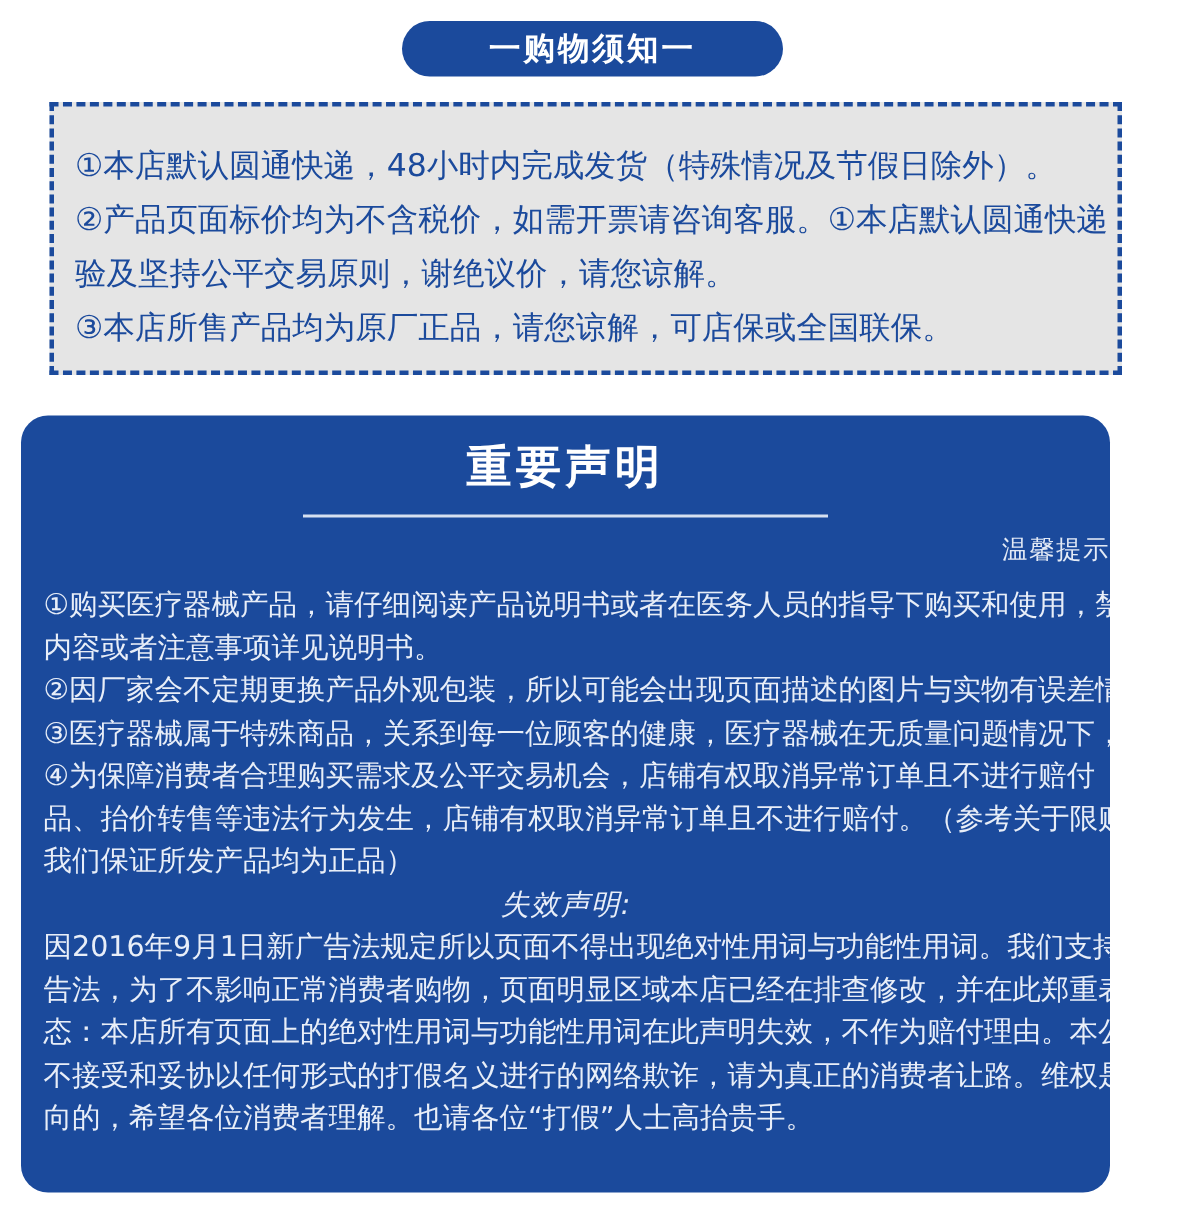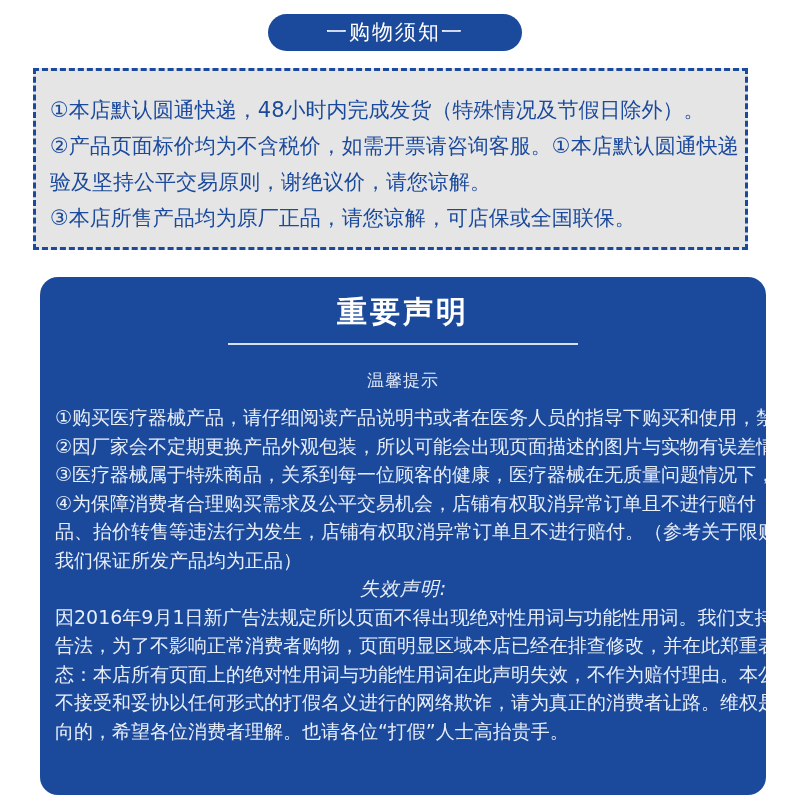--- a/index.html
+++ b/index.html
@@ -24,21 +24,21 @@
     display: flex;
     justify-content: center;
   }
   .title-pill {
     width: 254px;
     height: 37px;
     background: #1b4a9c;
     border-radius: 19px;
     color: #ffffff;
     font-size: 21px;
-    font-weight: normal;
+    font-weight: bold;
     letter-spacing: 2px;
     display: flex;
     align-items: center;
     justify-content: center;
     line-height: 1;
     box-sizing: border-box;
   }
 
   
   .dashed-box {
@@ -58,21 +58,21 @@
     color: #1b4a9c;
     font-size: 21px;
     line-height: 36px;
     white-space: nowrap;
     letter-spacing: 0px;
   }
 
   
   .blue-panel {
     position: absolute;
-    left: 40px;
+    left: 14px;
     top: 277px;
     width: 726px;
     height: 518px;
     background: #1b4a9c;
     border-radius: 18px;
     box-sizing: border-box;
     overflow: hidden;
   }
   .panel-heading {
     margin-top: 17px;
@@ -84,24 +84,24 @@
     line-height: 1.2;
   }
   .panel-divider {
     width: 350px;
     height: 2px;
     background: #d6e0f0;
     margin: 13px auto 0 auto;
     border: 0;
   }
   .panel-subheading {
-    text-align: center;
+    text-align: right;
     color: #e3eaf6;
     font-size: 17px;
-    margin-top: 24px;
+    margin-top: 10px;
     letter-spacing: 1px;
   }
   .panel-body {
     margin-top: 11px;
     padding: 0 14px 0 15px;
   }
   .panel-line {
     color: #e8eef8;
     font-size: 19px;
     line-height: 28.5px;
@@ -134,20 +134,21 @@
   </div>
 </div>
 
 <div class="blue-panel">
   <div class="panel-heading">重要声明</div>
   <hr class="panel-divider">
   <div class="panel-subheading">温馨提示</div>
 
   <div class="panel-body">
     <div class="panel-line">①购买医疗器械产品，请仔细阅读产品说明书或者在医务人员的指导下购买和使用，禁忌</div>
+    <div class="panel-line">内容或者注意事项详见说明书。</div>
     <div class="panel-line">②因厂家会不定期更换产品外观包装，所以可能会出现页面描述的图片与实物有误差情</div>
     <div class="panel-line">③医疗器械属于特殊商品，关系到每一位顾客的健康，医疗器械在无质量问题情况下，一</div>
     <div class="panel-line">④为保障消费者合理购买需求及公平交易机会，店铺有权取消异常订单且不进行赔付</div>
     <div class="panel-line">品、抬价转售等违法行为发生，店铺有权取消异常订单且不进行赔付。（参考关于限购以</div>
     <div class="panel-line">我们保证所发产品均为正品）</div>
 
     <div class="panel-center-line">失效声明:</div>
 
     <div class="panel-line">因2016年9月1日新广告法规定所以页面不得出现绝对性用词与功能性用词。我们支持新广</div>
     <div class="panel-line">告法，为了不影响正常消费者购物，页面明显区域本店已经在排查修改，并在此郑重表</div>

